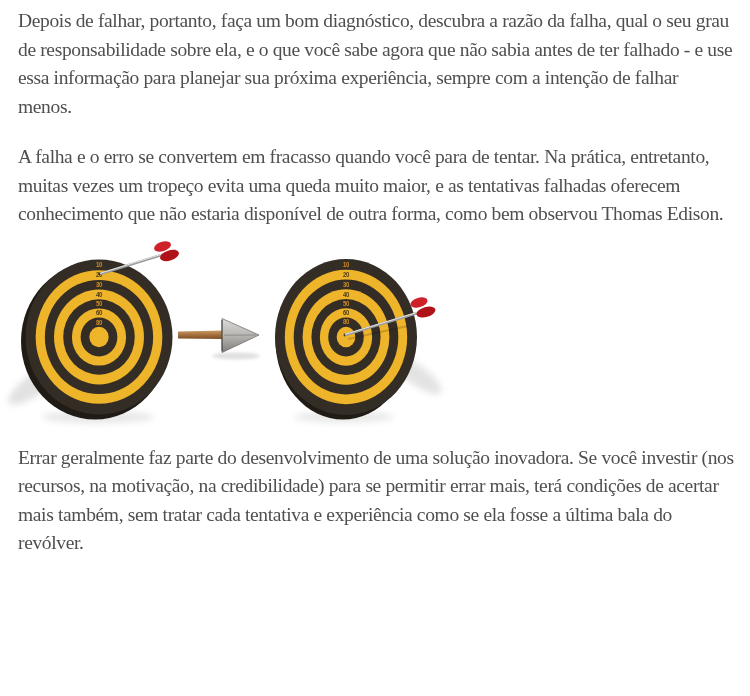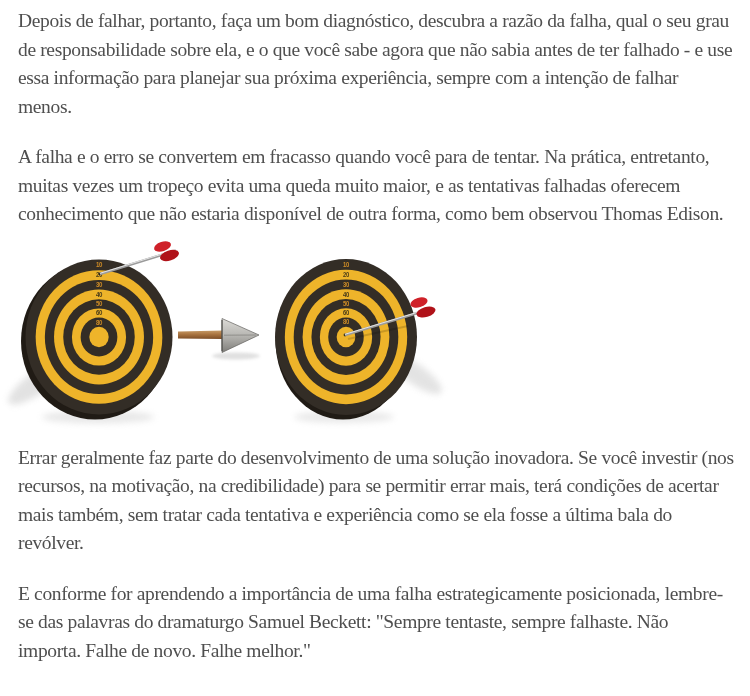--- a/index.html
+++ b/index.html
@@ -125,15 +125,14 @@
         <line x1="335" y1="101" x2="419" y2="75.5" stroke="#9b9b9b" stroke-width="2.6"></line>
         <line x1="335" y1="100.3" x2="419" y2="74.8" stroke="#e4e4e4" stroke-width="1"></line>
         <ellipse cx="409" cy="68.5" rx="8.8" ry="4.7" fill="#cf2129" transform="rotate(-16 409 68.5)"></ellipse>
         <ellipse cx="416" cy="78" rx="9.8" ry="5" fill="#b01219" transform="rotate(-16 416 78)"></ellipse>
       </g>
     </svg>
   </figure>
 
   <p>Errar geralmente faz parte do desenvolvimento de uma solução inovadora. Se você investir (nos recursos, na motivação, na credibilidade) para se permitir errar mais, terá condições de acertar mais também, sem tratar cada tentativa e experiência como se ela fosse a última bala do revólver.</p>
 
-  <p>E conforme for aprendendo a importância de uma falha estrategicamente posicionada, lembre-se das palavras do dramaturgo Samuel Beckett: "Sempre tentaste, sempre falhaste. Não importa. Falhe de novo. Falhe melhor."</p>
 
 </main>
 
 </body></html>

